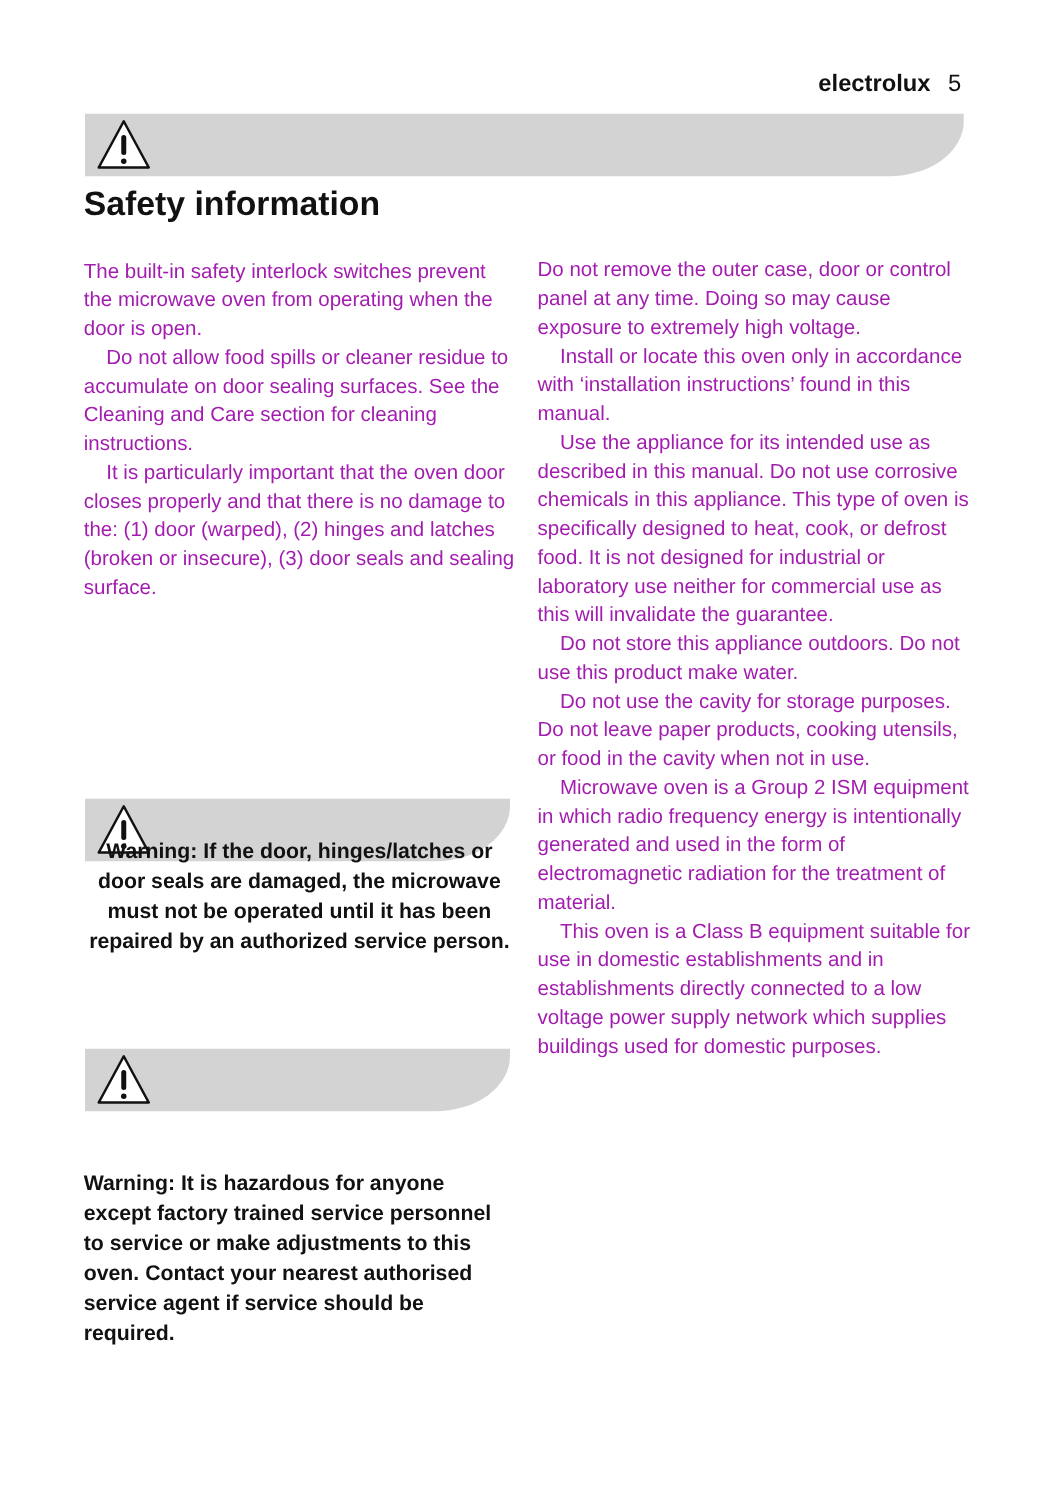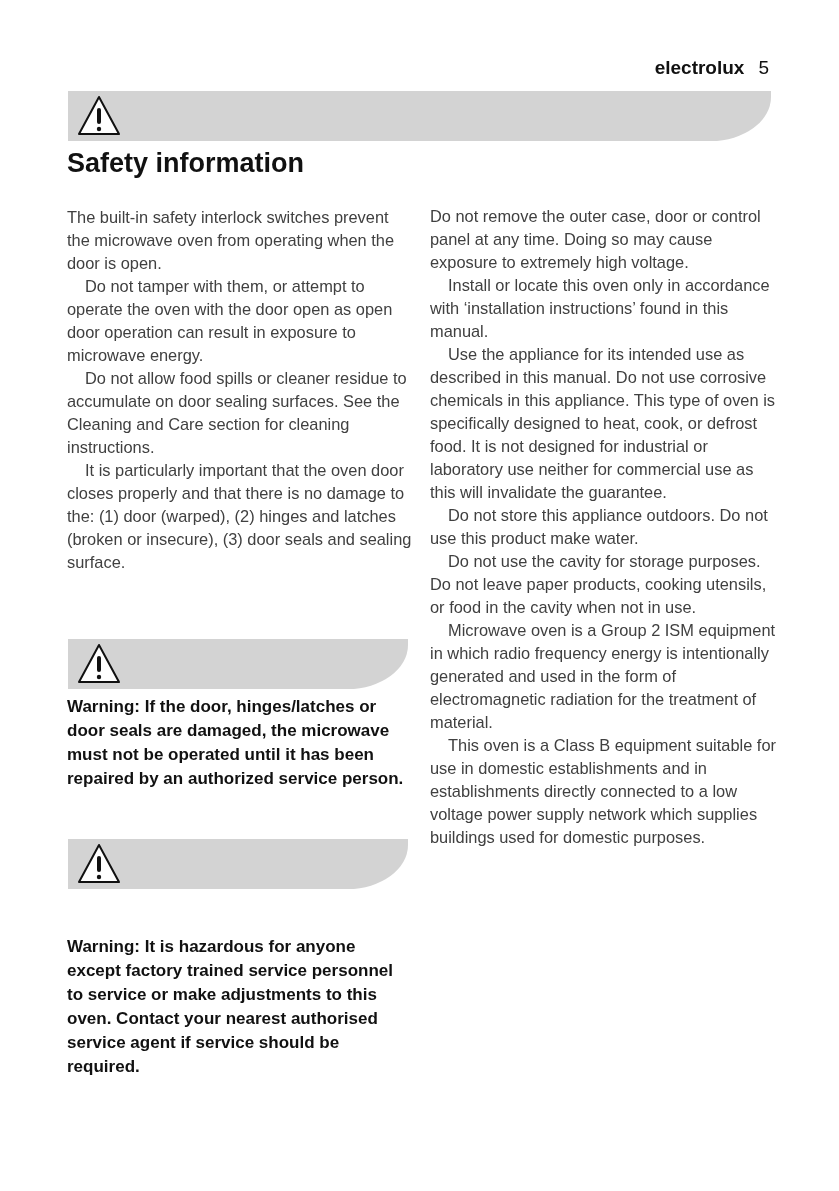--- a/index.html
+++ b/index.html
@@ -7,27 +7,27 @@
          font-family:"Liberation Sans", sans-serif; color:#111; }
   .header { position:absolute; top:57px; right:70px; font-size:19px; display:flex; gap:14px; align-items:center; }
   .brand { font-weight:bold; }
   .pagenum { font-weight:normal; }
   .banner { position:absolute; background:#d3d3d3; border-bottom-right-radius:60px 44px; }
   .banner.top { left:68px; top:91px; width:703px; height:50px; }
   .banner.w1 { left:68px; top:639px; width:340px; height:50px; }
   .banner.w2 { left:68px; top:839px; width:340px; height:50px; }
   .warn-icon { position:absolute; left:8px; top:3px; width:46px; height:44px; }
   .title { position:absolute; left:67px; top:148px; font-size:27px; font-weight:bold; margin:0; }
-  .col { position:absolute; font-size:16.4px; line-height:23px; color:#404040; }
+  .col { position:absolute; font-size:16.4px; line-height:23px; color:#a21caf; }
   .col.left { left:67px; top:206px; width:345px; }
   .col.right { left:430px; top:205px; width:350px; }
   .col p { margin:0; }
   .col p.indent { text-indent:18px; }
   .warn-text { position:absolute; left:67px; width:345px; font-weight:bold; font-size:17px; line-height:24px; margin:0; }
-  .warn-text.a { top:695px; }
+  .warn-text.a { top:669px;text-align:center; }
   .warn-text.b { top:895px;margin-top:40px; }
 </style>
 </head>
 <body>
 
 <div class="header">
   <span class="brand">electrolux</span>
   <span class="pagenum">5</span>
 </div>
 
@@ -36,21 +36,20 @@
     <path d="M23 3 L43 40 L3 40 Z" fill="#fff" stroke="#111" stroke-width="2" stroke-linejoin="round"></path>
     <rect x="21" y="14" width="4" height="16" rx="2" fill="#111"></rect>
     <circle cx="23" cy="35" r="2.2" fill="#111"></circle>
   </svg>
 </div>
 
 <h1 class="title">Safety information</h1>
 
 <div class="col left">
   <p>The built-in safety interlock switches prevent the microwave oven from operating when the door is open.</p>
-  <p class="indent">Do not tamper with them, or attempt to operate the oven with the door open as open door operation can result in exposure to microwave energy.</p>
   <p class="indent">Do not allow food spills or cleaner residue to accumulate on door sealing surfaces. See the Cleaning and Care section for cleaning instructions.</p>
   <p class="indent">It is particularly important that the oven door closes properly and that there is no damage to the: (1) door (warped), (2) hinges and latches (broken or insecure), (3) door seals and sealing surface.</p>
 </div>
 
 <div class="banner w1" style="background: rgb(211, 211, 211);">
   <svg class="warn-icon" viewBox="0 0 46 44">
     <path d="M23 3 L43 40 L3 40 Z" fill="#fff" stroke="#111" stroke-width="2" stroke-linejoin="round"></path>
     <rect x="21" y="14" width="4" height="16" rx="2" fill="#111"></rect>
     <circle cx="23" cy="35" r="2.2" fill="#111"></circle>
   </svg>

